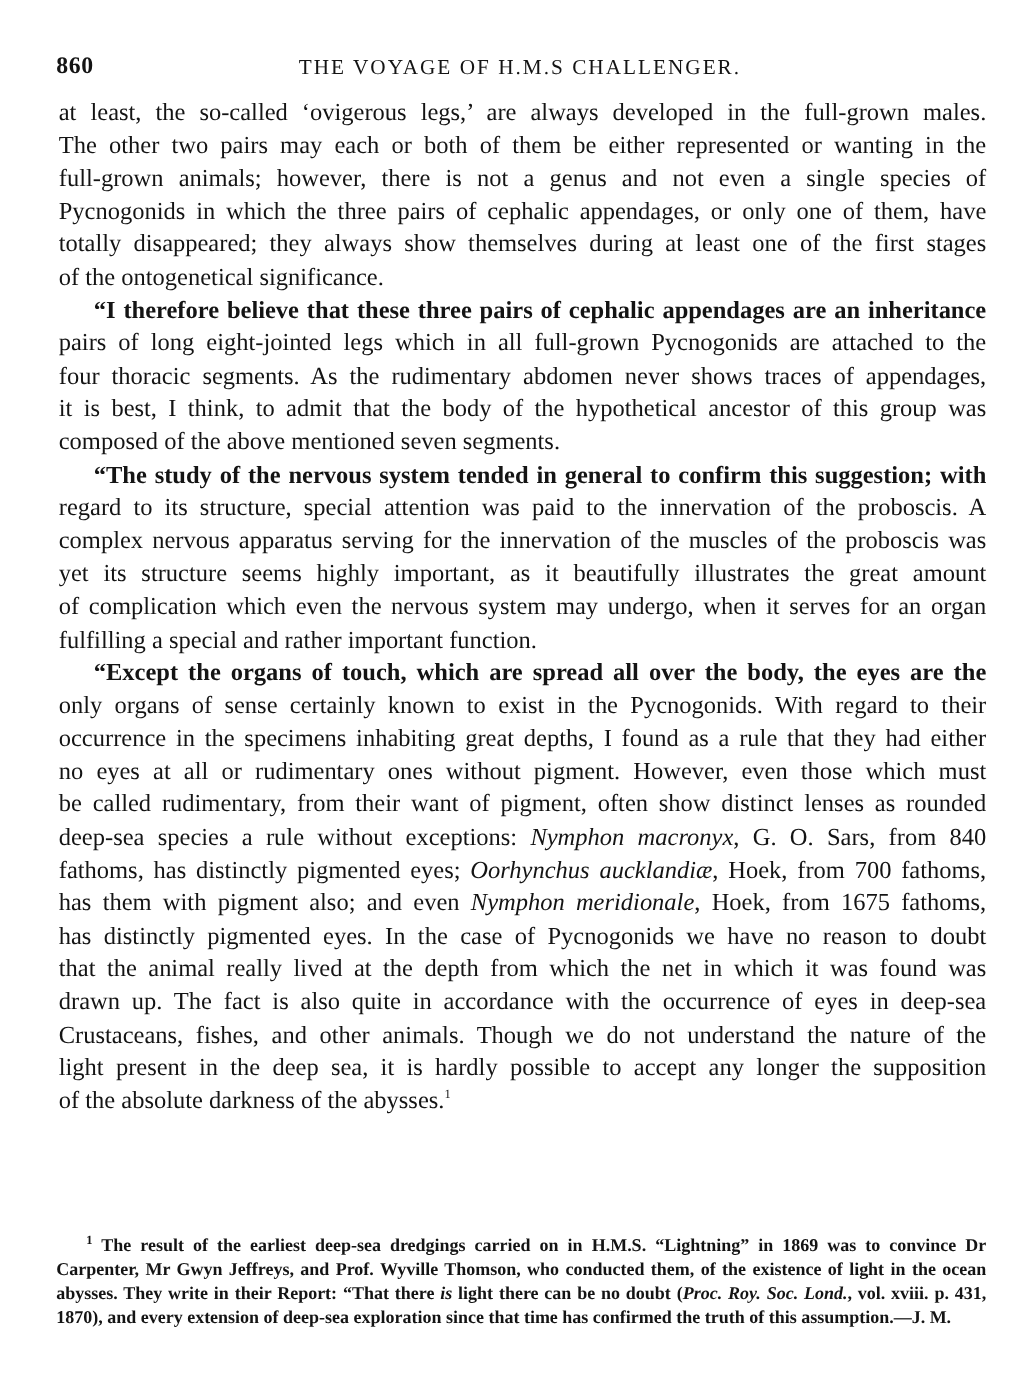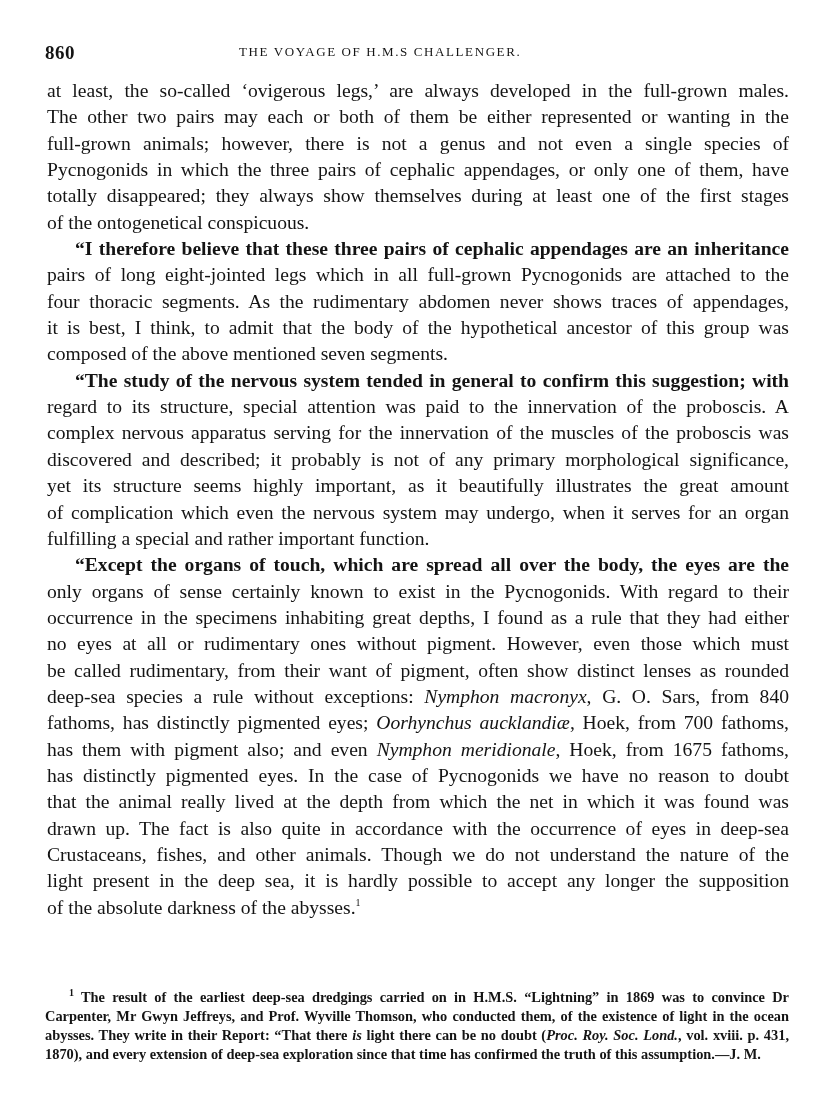--- a/index.html
+++ b/index.html
@@ -2,21 +2,21 @@
 <html><head>
 <meta charset="utf-8">
 <style>
   html, body { margin: 0; padding: 0; background: #ffffff; }
   body { width: 825px; height: 1100px; position: relative; overflow: hidden;
          font-family: "Liberation Serif", "DejaVu Serif", serif; color: #141414; }
   .page { position: absolute; left: 0; top: 0; width: 825px; height: 1100px; }
   .header { position: absolute; top: 42px; left: 45px; width: 745px; height: 24px; }
   .page-num { position: absolute; left: 0; top: 0; font-size: 19px; font-weight: bold;
               letter-spacing: 0.5px; }
-  .running-head { position: absolute; left: 194px; top: 2px; font-size: 13px;
+  .running-head { position: absolute; left: 194px; top: 2px; font-size: 17px;
                   letter-spacing: 1.6px; }
   .body { position: absolute; top: 78px; left: 47px; width: 742px; }
   .line { display: block; height: 26.35px; line-height: 26.35px; font-size: 19.6px;
           white-space: nowrap; text-align: justify; text-align-last: justify; }
   .line.last { text-align-last: left; }
   .line.indent { padding-left: 28px; font-weight: bold; }
   .footnotes { position: absolute; top: 988px; left: 45px; width: 744px; }
   .fn-line { display: block; height: 19px; line-height: 19px; font-size: 14.4px;
              white-space: nowrap; text-align: justify; text-align-last: justify; font-weight: bold; }
   .fn-line.indent { padding-left: 24px; }
@@ -34,32 +34,31 @@
     <span class="running-head">THE VOYAGE OF H.M.S CHALLENGER.</span>
   </div>
 
   <div class="body">
 
     <span class="line">at least, the so-called ‘ovigerous legs,’ are always developed in the full-grown males.</span>
     <span class="line">The other two pairs may each or both of them be either represented or wanting in the</span>
     <span class="line">full-grown animals; however, there is not a genus and not even a single species of</span>
     <span class="line">Pycnogonids in which the three pairs of cephalic appendages, or only one of them, have</span>
     <span class="line">totally disappeared; they always show themselves during at least one of the first stages</span>
-    <span class="line last">of the ontogenetical conspicuous.</span>
+    <span class="line last">of the ontogenetical significance.</span>
 
     <span class="line indent">“I therefore believe that these three pairs of cephalic appendages are an inheritance</span>
     <span class="line">pairs of long eight-jointed legs which in all full-grown Pycnogonids are attached to the</span>
     <span class="line">four thoracic segments.  As the rudimentary abdomen never shows traces of appendages,</span>
     <span class="line">it is best, I think, to admit that the body of the hypothetical ancestor of this group was</span>
     <span class="line last">composed of the above mentioned seven segments.</span>
 
     <span class="line indent">“The study of the nervous system tended in general to confirm this suggestion; with</span>
     <span class="line">regard to its structure, special attention was paid to the innervation of the proboscis.  A</span>
     <span class="line">complex nervous apparatus serving for the innervation of the muscles of the proboscis was</span>
-    <span class="line">discovered and described; it probably is not of any primary morphological significance,</span>
     <span class="line">yet its structure seems highly important, as it beautifully illustrates the great amount</span>
     <span class="line">of complication which even the nervous system may undergo, when it serves for an organ</span>
     <span class="line last">fulfilling a special and rather important function.</span>
 
     <span class="line indent">“Except the organs of touch, which are spread all over the body, the eyes are the</span>
     <span class="line">only organs of sense certainly known to exist in the Pycnogonids.  With regard to their</span>
     <span class="line">occurrence in the specimens inhabiting great depths, I found as a rule that they had either</span>
     <span class="line">no eyes at all or rudimentary ones without pigment.  However, even those which must</span>
     <span class="line">be called rudimentary, from their want of pigment, often show distinct lenses as rounded</span>
     <span class="line"><span>deep-sea species a rule without exceptions: </span><i>Nymphon macronyx</i><span>, G. O. Sars, from 840</span></span>

